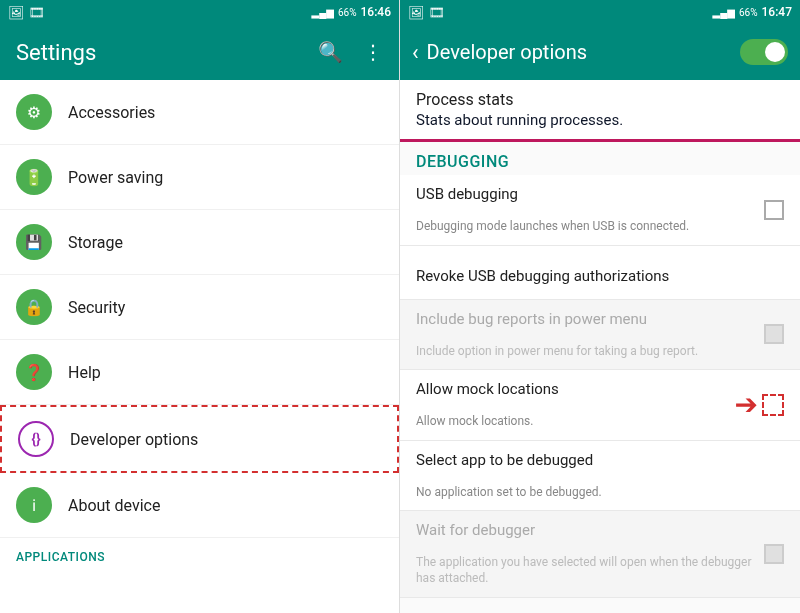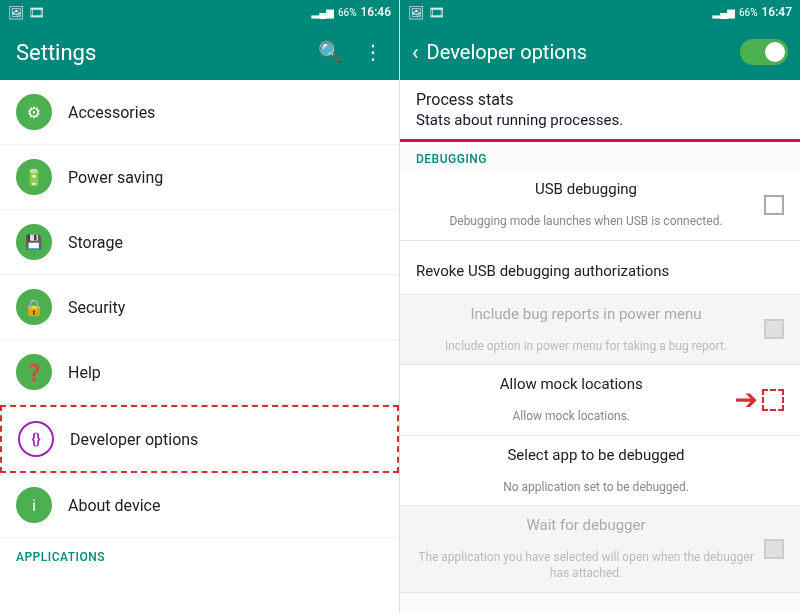--- a/index.html
+++ b/index.html
@@ -183,38 +183,37 @@
       color: #212121;
     }
     .dev-partial-sub {
       font-size: 15px;
       color: #0f172a;
       margin-top: 2px;
     }
 
     .section-header-right {
       padding: 10px 8px 4px 16px;
-      font-size: 12px;
+      font-size: 16px;
       color: #00897b;
       font-weight: 500;
       text-transform: uppercase;
       letter-spacing: 0.5px;
       background: #fafafa;
     }
 
     .dev-item {
       display: flex;
       align-items: center;
       justify-content: space-between;
       padding: 10px 16px;
       border-bottom: 1px solid #e8e8e8;
       background: #fff;
       cursor: pointer;
       position: relative;
-      text-align: center;
     }
     .dev-item.dimmed {
       background: #f5f5f5;
     }
     .dev-item.highlighted-item {
       background: #fff;
     }
     .dev-item-text { flex: 1; margin-right: 8px; }
     .dev-item-title {
       font-size: 15px;

